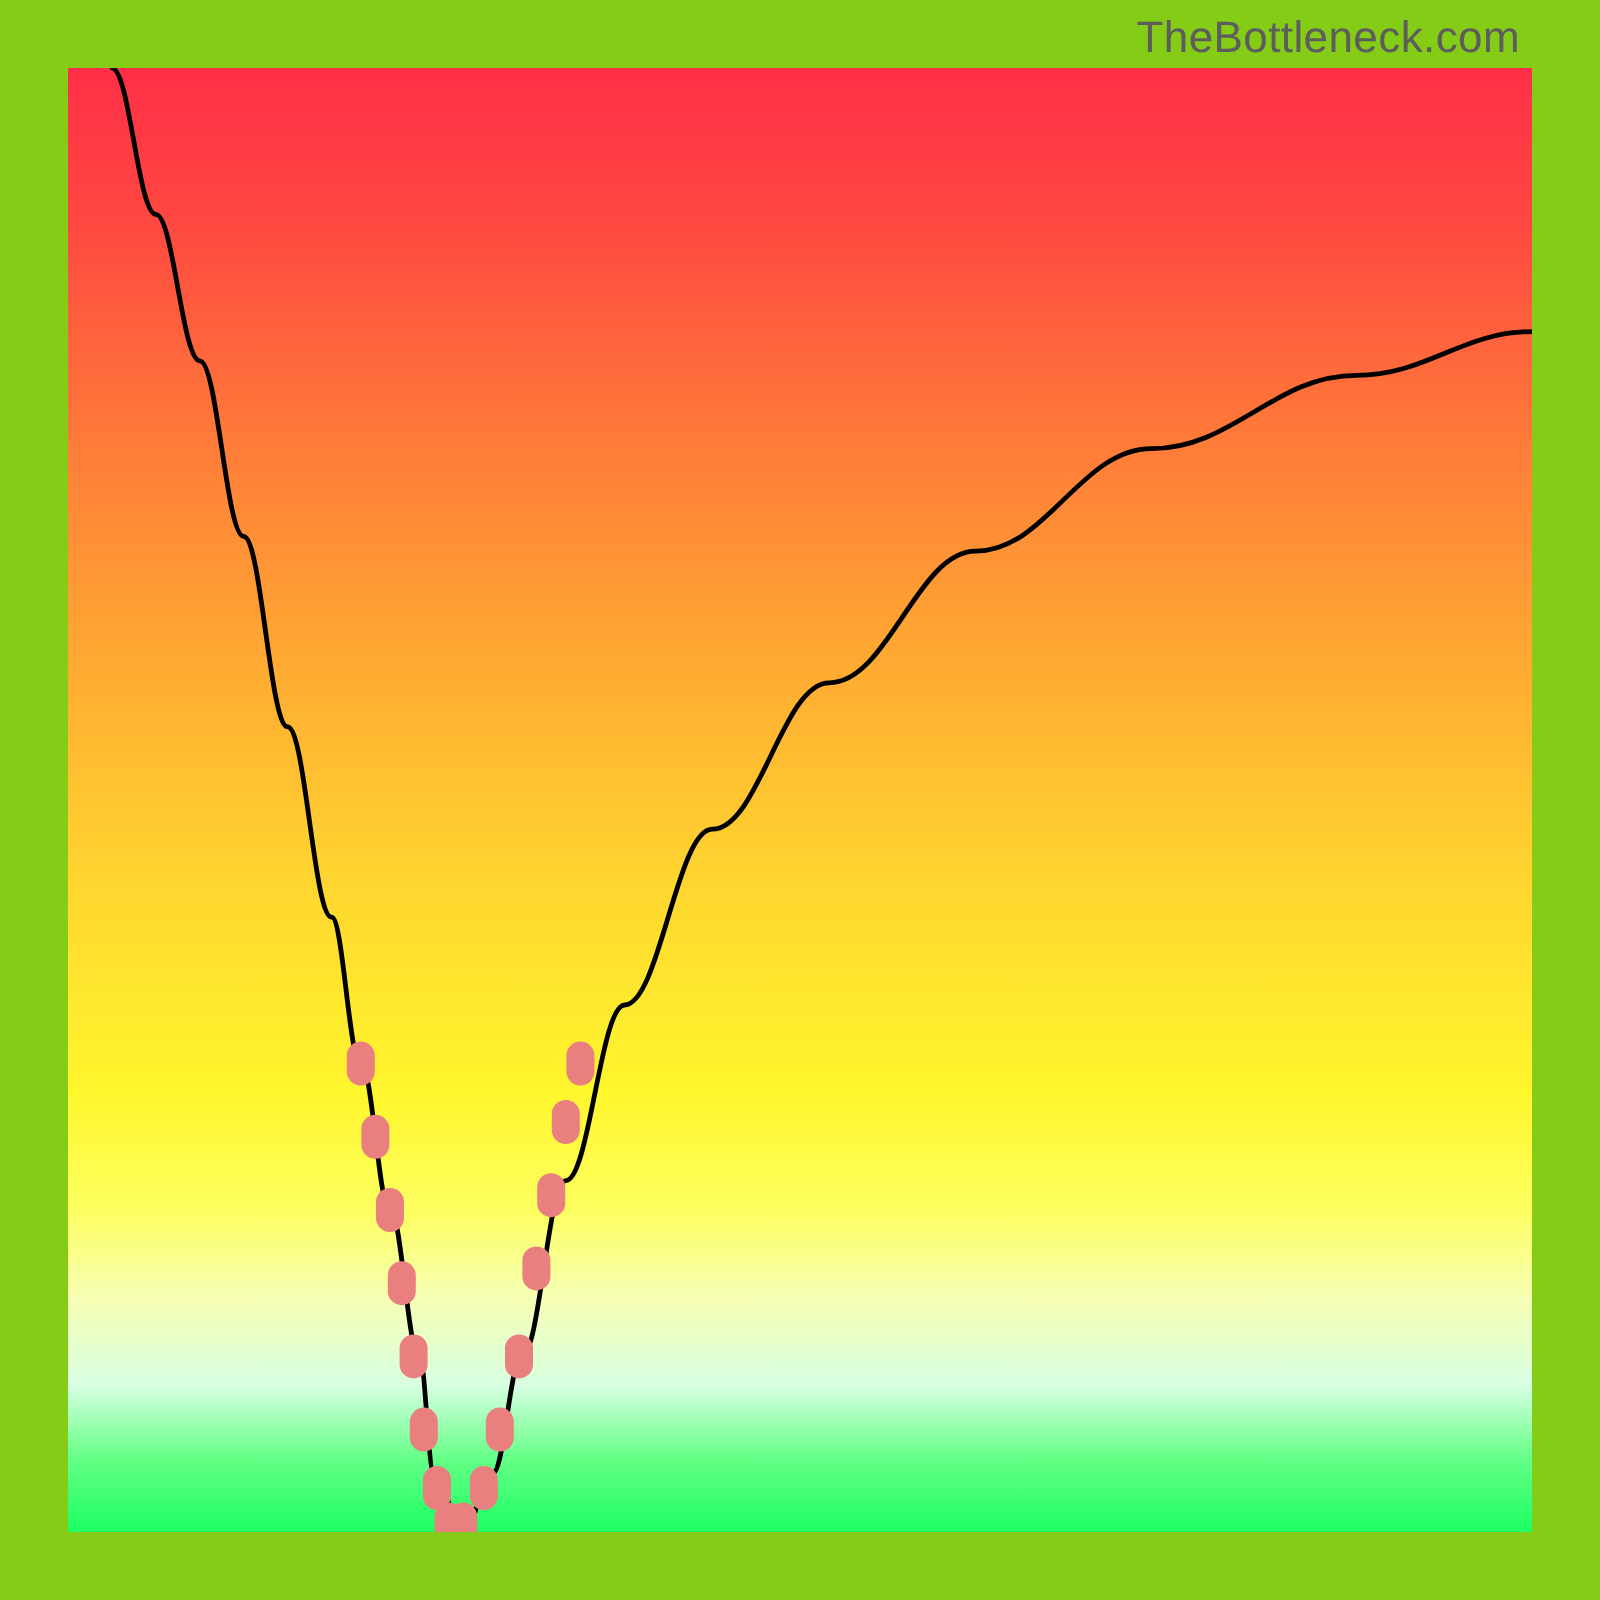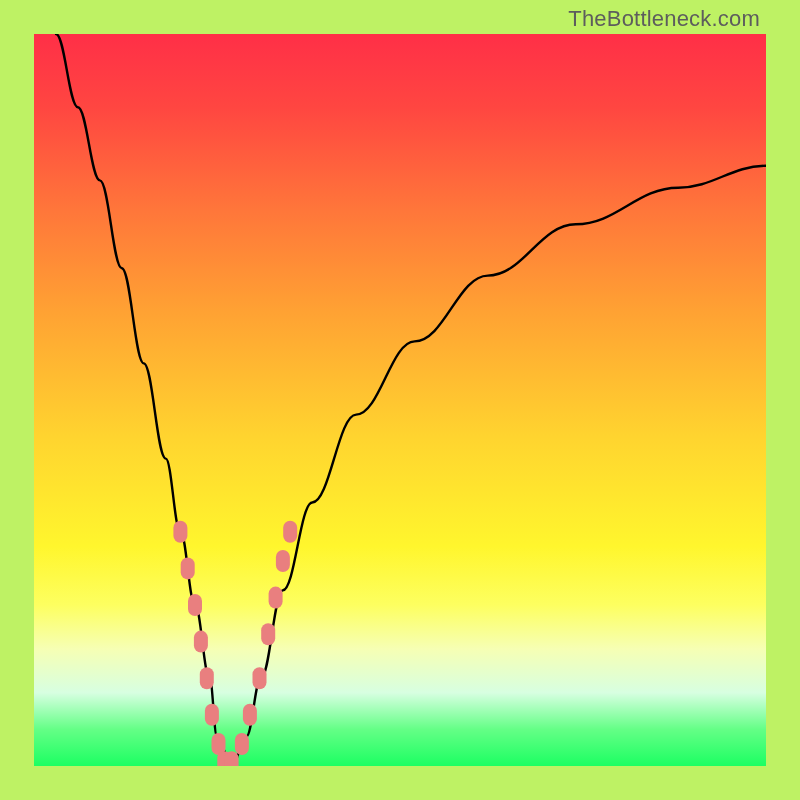--- a/index.html
+++ b/index.html
@@ -1,16 +1,16 @@
 <!DOCTYPE html>
 <html><head>
 <meta charset="utf-8">
 <style>
   html,body{margin:0;padding:0;width:800px;height:800px;overflow:hidden;background:#000;font-family:Arial,Helvetica,sans-serif}
-  .frame{position:absolute;left:0;top:0;width:800px;height:800px;background:#bef264}
+  .frame{position:absolute;left:0;top:0;width:800px;height:800px;background:#84cc16}
   .plot{position:absolute;left:34px;top:34px;width:732px;height:732px;
         background:linear-gradient(to bottom,
           #ff2f47 0%,
           #ff4641 10%,
           #ff763a 24%,
           #ffa233 38%,
           #ffd42f 55%,
           #fff62d 70%,
           #fdff60 78%,
           #f6ffb4 84%,

